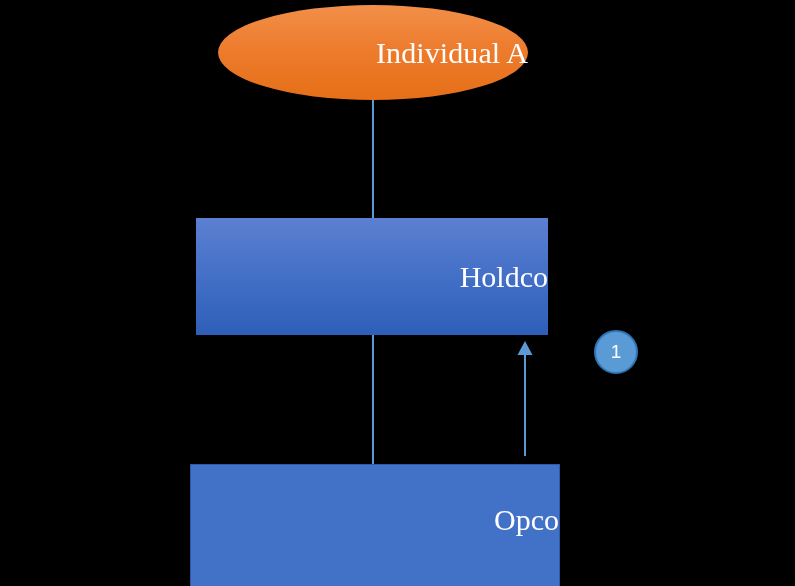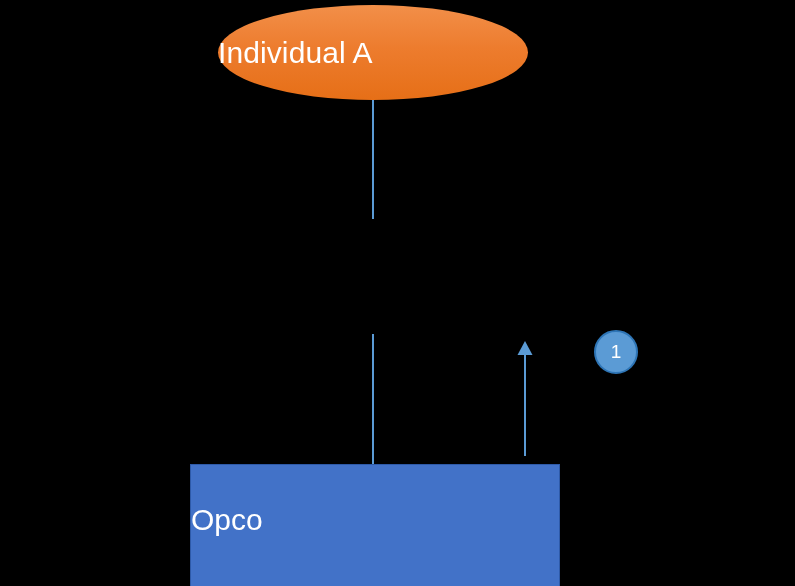--- a/index.html
+++ b/index.html
@@ -50,24 +50,25 @@
     display: block;
     width: 28px;
     height: 120px;
   }
 
   
   .node {
     position: absolute;
     display: flex;
     align-items: center;
-    justify-content: flex-start;
+    justify-content: flex-end;
     color: #FFFFFF;
     text-align: center;
     box-sizing: border-box;
+    font-family: Liberation Serif, serif;
   }
 
   #node-individual-a {
     left: 218px;
     top: 5px;
     width: 310px;
     height: 95px;
     border-radius: 50%;
     background: linear-gradient(180deg, #F28F49 0%, #ED7C2E 45%, #E66F17 100%);
     font-size: 30px;
@@ -130,20 +131,23 @@
     <svg viewBox="0 0 28 120" xmlns="http://www.w3.org/2000/svg">
       <line x1="14" y1="16" x2="14" y2="118" stroke="#5B9BD5" stroke-width="2"></line>
       <polygon points="14,3 21.5,17 6.5,17" fill="#5B9BD5"></polygon>
     </svg>
   </div>
 
   <div class="node" id="node-individual-a">
     <span class="node-label">Individual A</span>
   </div>
 
+  <div class="node" id="node-holdco">
+    <span class="node-label">Holdco</span>
+  </div>
 
   <div class="node" id="node-opco">
     <span class="node-label">Opco</span>
   </div>
 
   <div id="badge-step-1">
     <span class="node-label">1</span>
   </div>
 
 </div>

